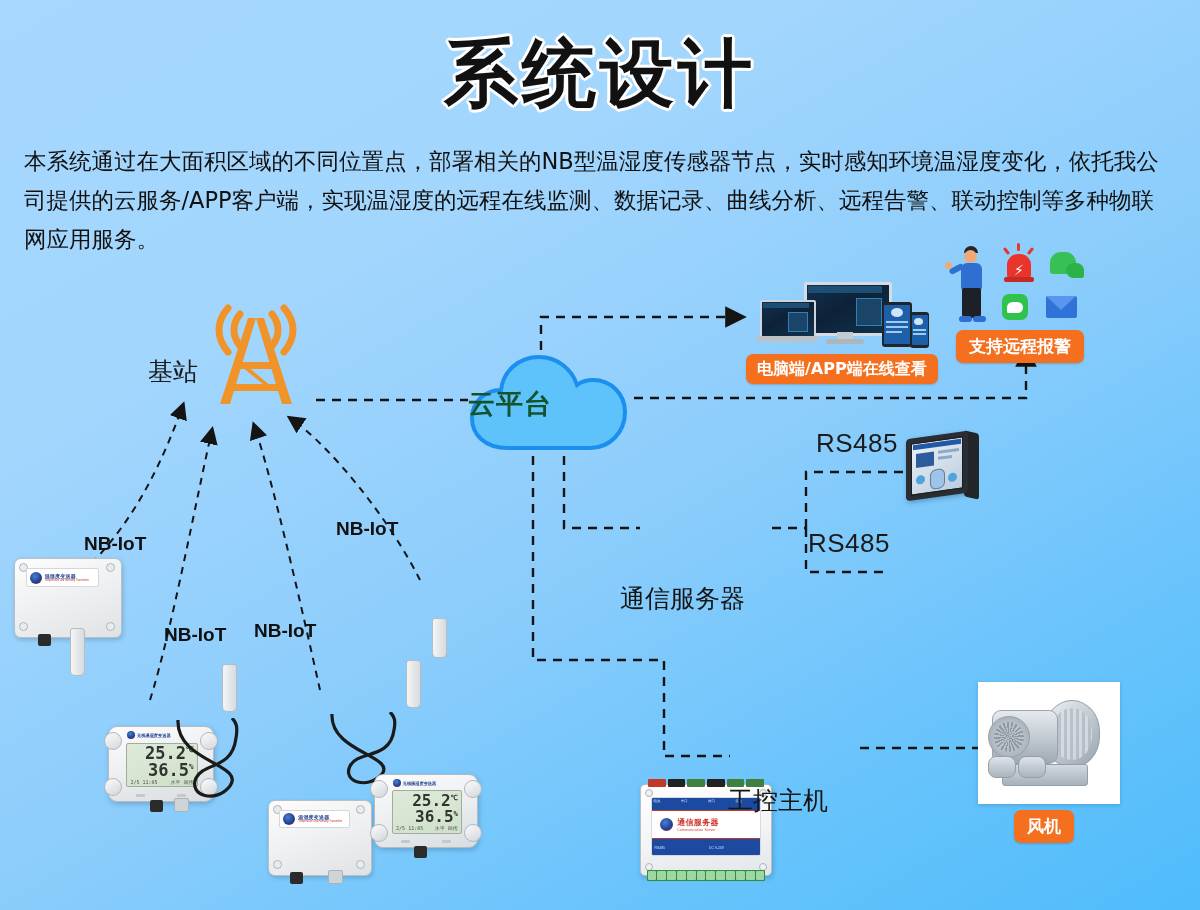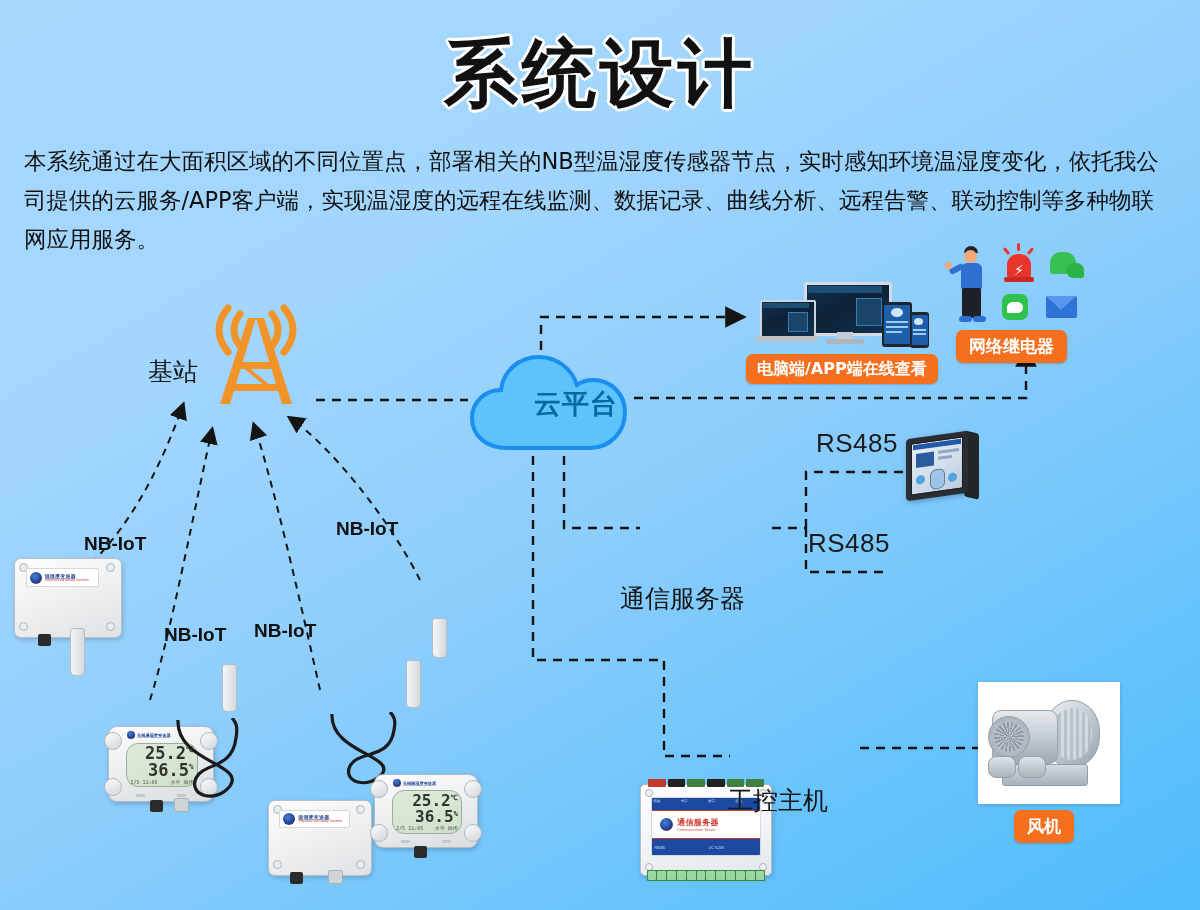--- a/index.html
+++ b/index.html
@@ -56,22 +56,22 @@
     font-size:16px;font-weight:bold;white-space:nowrap;
     padding:5px 11px;line-height:1.25;
     font-family:"DejaVu Sans","Liberation Sans",sans-serif;
     box-shadow:0 1px 2px rgba(0,0,0,.18);
   }
   .badge.lg{font-size:17px;padding:6px 13px;}
 
   
   #cloud{left:468px;top:348px;width:166px;height:108px;}
   #cloud .cloudtext{
-    position:absolute;left:0;right:16px;top:38px;text-align:right;
-    font-size:27px;font-weight:bold;color:#0369a1;letter-spacing:1px;
+    position:absolute;left:0;right:16px;top:38px;text-align:left;
+    font-size:27px;font-weight:bold;color:#14532d;letter-spacing:1px;
     font-family:"DejaVu Sans","Liberation Sans",sans-serif;
   }
 
   
   .sensorbox{position:relative;}
   .sb-body{
     position:absolute;left:0;top:0;width:100%;height:100%;
     background:linear-gradient(160deg,#fdfdfd 0%,#f0f1f2 45%,#dfe2e5 100%);
     border:1px solid #b9bfc5;border-radius:7px;
     box-shadow:1px 2px 4px rgba(20,50,80,.22);
@@ -107,21 +107,21 @@
     border:1px solid #b5bbc1;border-radius:9px;
     box-shadow:1px 2px 5px rgba(20,50,80,.25);
   }
   .lcd-ear{
     position:absolute;width:16px;height:16px;border-radius:50%;
     background:linear-gradient(150deg,#fbfbfc,#d3d7db);border:1px solid #b2b8be;
   }
   .lcd-screen{
     position:absolute;left:17%;top:22%;width:66%;height:56%;
     background:linear-gradient(160deg,#dfeada 0%,#cfe0c9 100%);
-    border:1px solid #9fae9a;border-radius:12px;
+    border:1px solid #9fae9a;border-radius:2px;
     overflow:hidden;
   }
   .lcd-t{
     position:absolute;right:5%;top:4%;
     font-family:"DejaVu Sans Mono","Liberation Mono",monospace;
     font-weight:bold;color:#30332e;line-height:1;
   }
   .lcd-h{
     position:absolute;right:5%;top:42%;
     font-family:"DejaVu Sans Mono","Liberation Mono",monospace;
@@ -518,21 +518,21 @@
     <div class="abs" style="left:56px;top:48px;">
       <div class="smsbox">
           <div class="smsbub"></div>
         </div>
     </div>
 
     <div class="abs" style="left:100px;top:50px;">
       <div class="mail"></div>
     </div>
   </div>
-  <div class="abs badge lg" style="left:956px;top:330px;">网络继电器</div>
+  <div class="abs badge lg" style="left:956px;top:330px;">支持远程报警</div>
 
   <div class="abs rs485" style="left:816px;top:428px;">RS485</div>
   <div class="abs rs485" style="left:808px;top:528px;">RS485</div>
 
   <div class="abs netbox" style="left:640px;top:482px;width:132px;height:92px;">
     <div class="nb-body"></div>
     <div class="nb-top">
       <div class="nb-term r"></div>
         <div class="nb-term k"></div>
       <div class="nb-term"></div>

